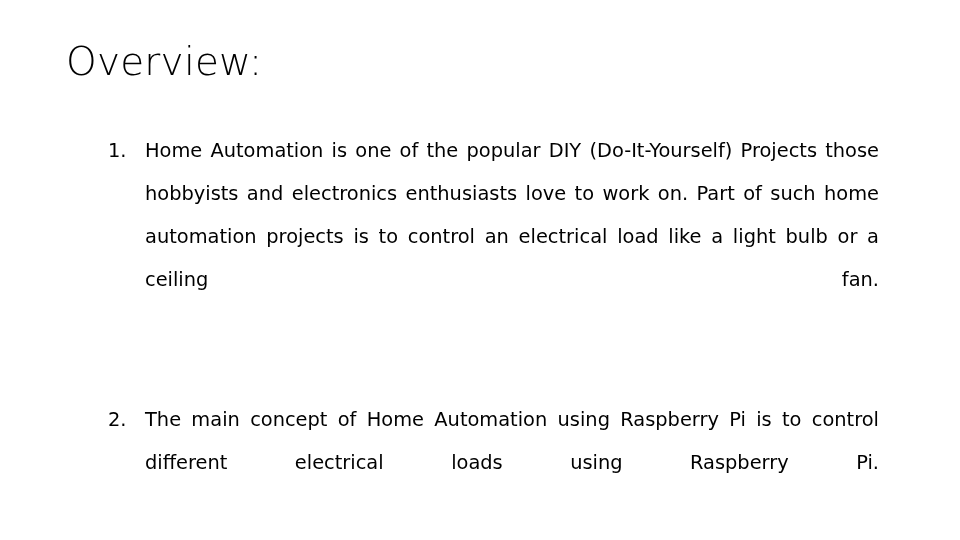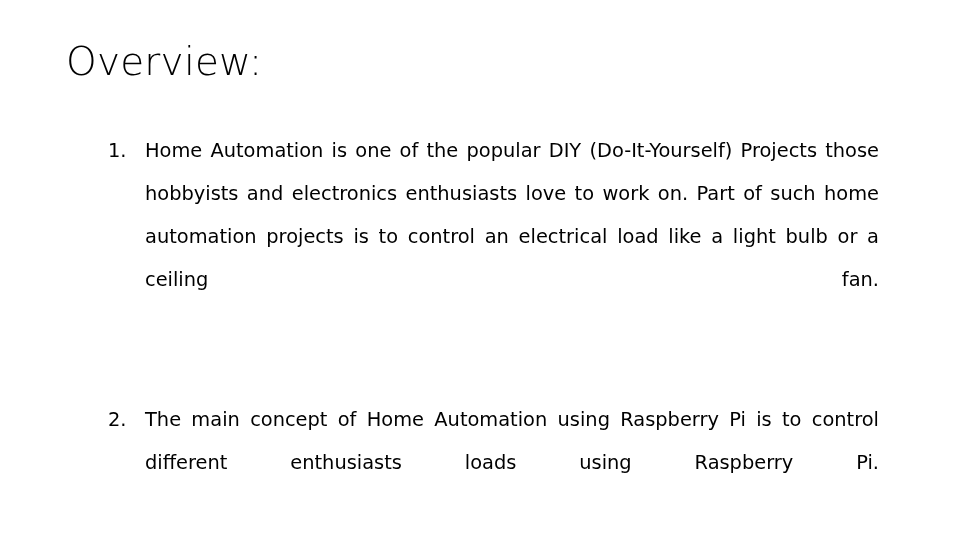--- a/index.html
+++ b/index.html
@@ -91,18 +91,18 @@
 
   <div class="body-block">
 
     <div class="list-item">
       <span class="list-marker">1.</span>
       <span class="list-text">Home Automation is one of the popular DIY (Do-It-Yourself) Projects those hobbyists and electronics enthusiasts love to work on. Part of such home automation projects is to control an electrical load like a light bulb or a ceiling fan.</span>
     </div>
 
     <div class="list-item">
       <span class="list-marker">2.</span>
-      <span class="list-text">The main concept of Home Automation using Raspberry Pi is to control different enthusiasts loads using Raspberry Pi.</span>
+      <span class="list-text">The main concept of Home Automation using Raspberry Pi is to control different electrical loads using Raspberry Pi.</span>
     </div>
 
   </div>
 
 </div>
 
 </body></html>

